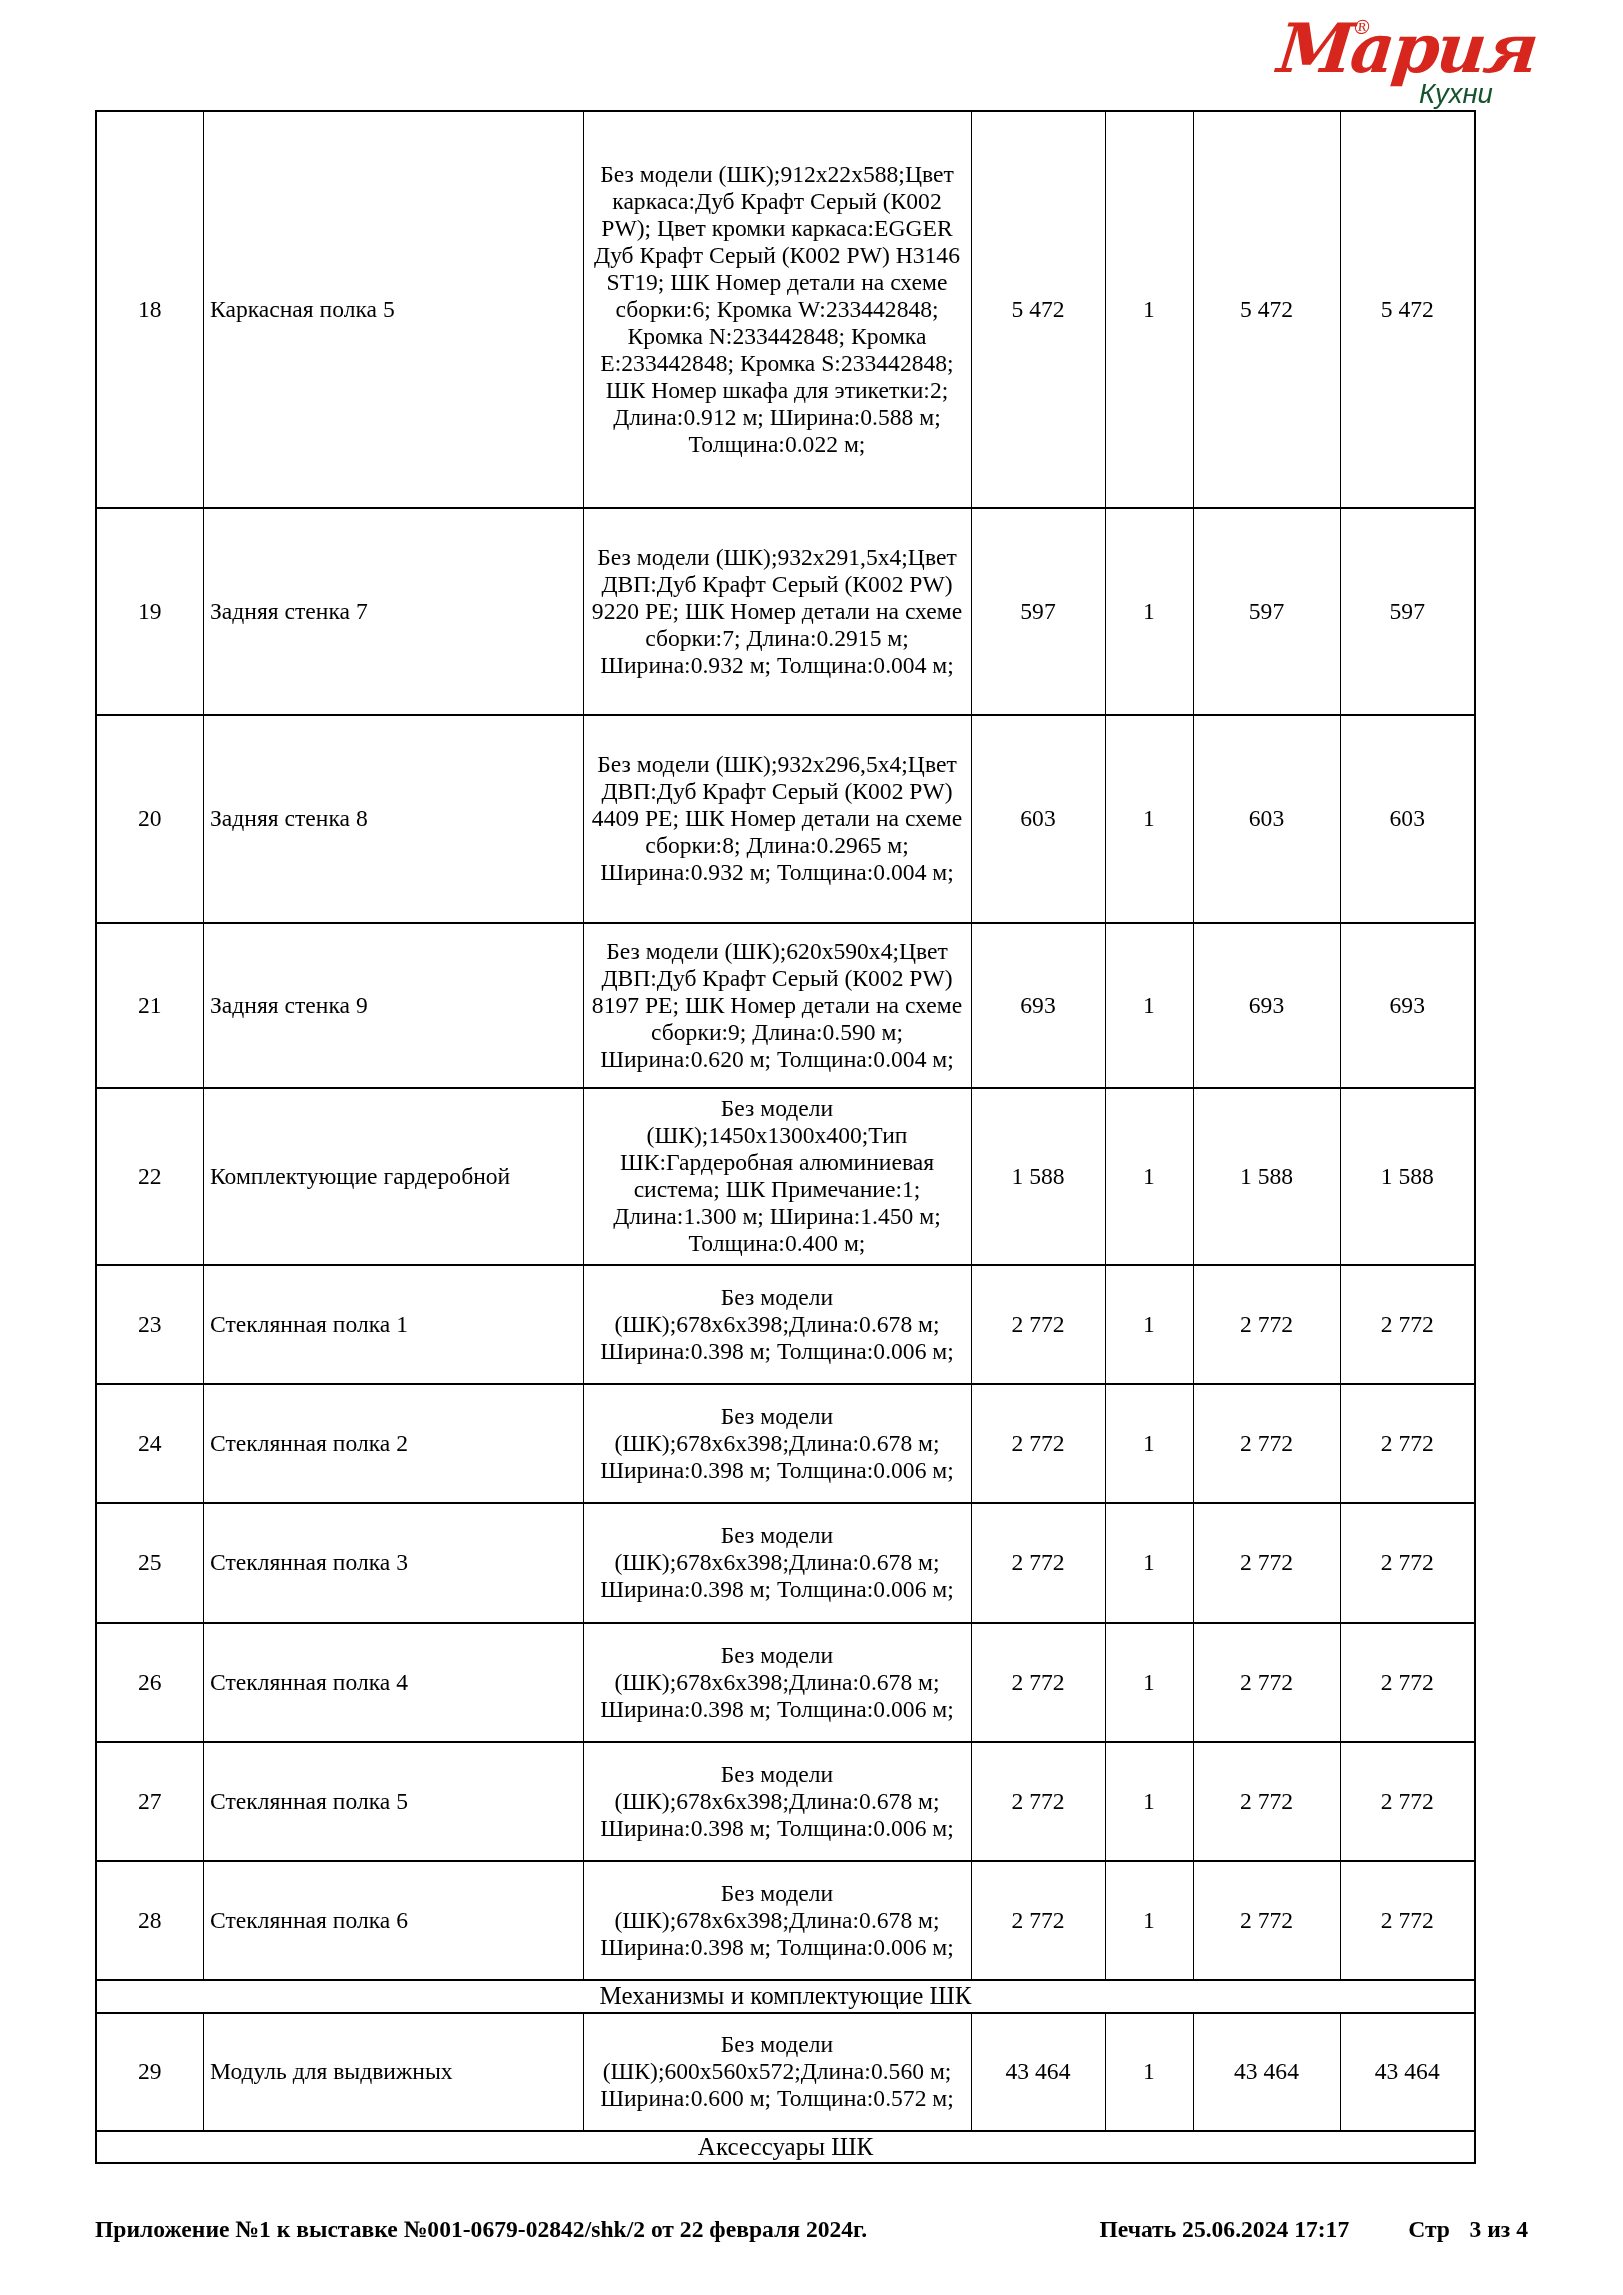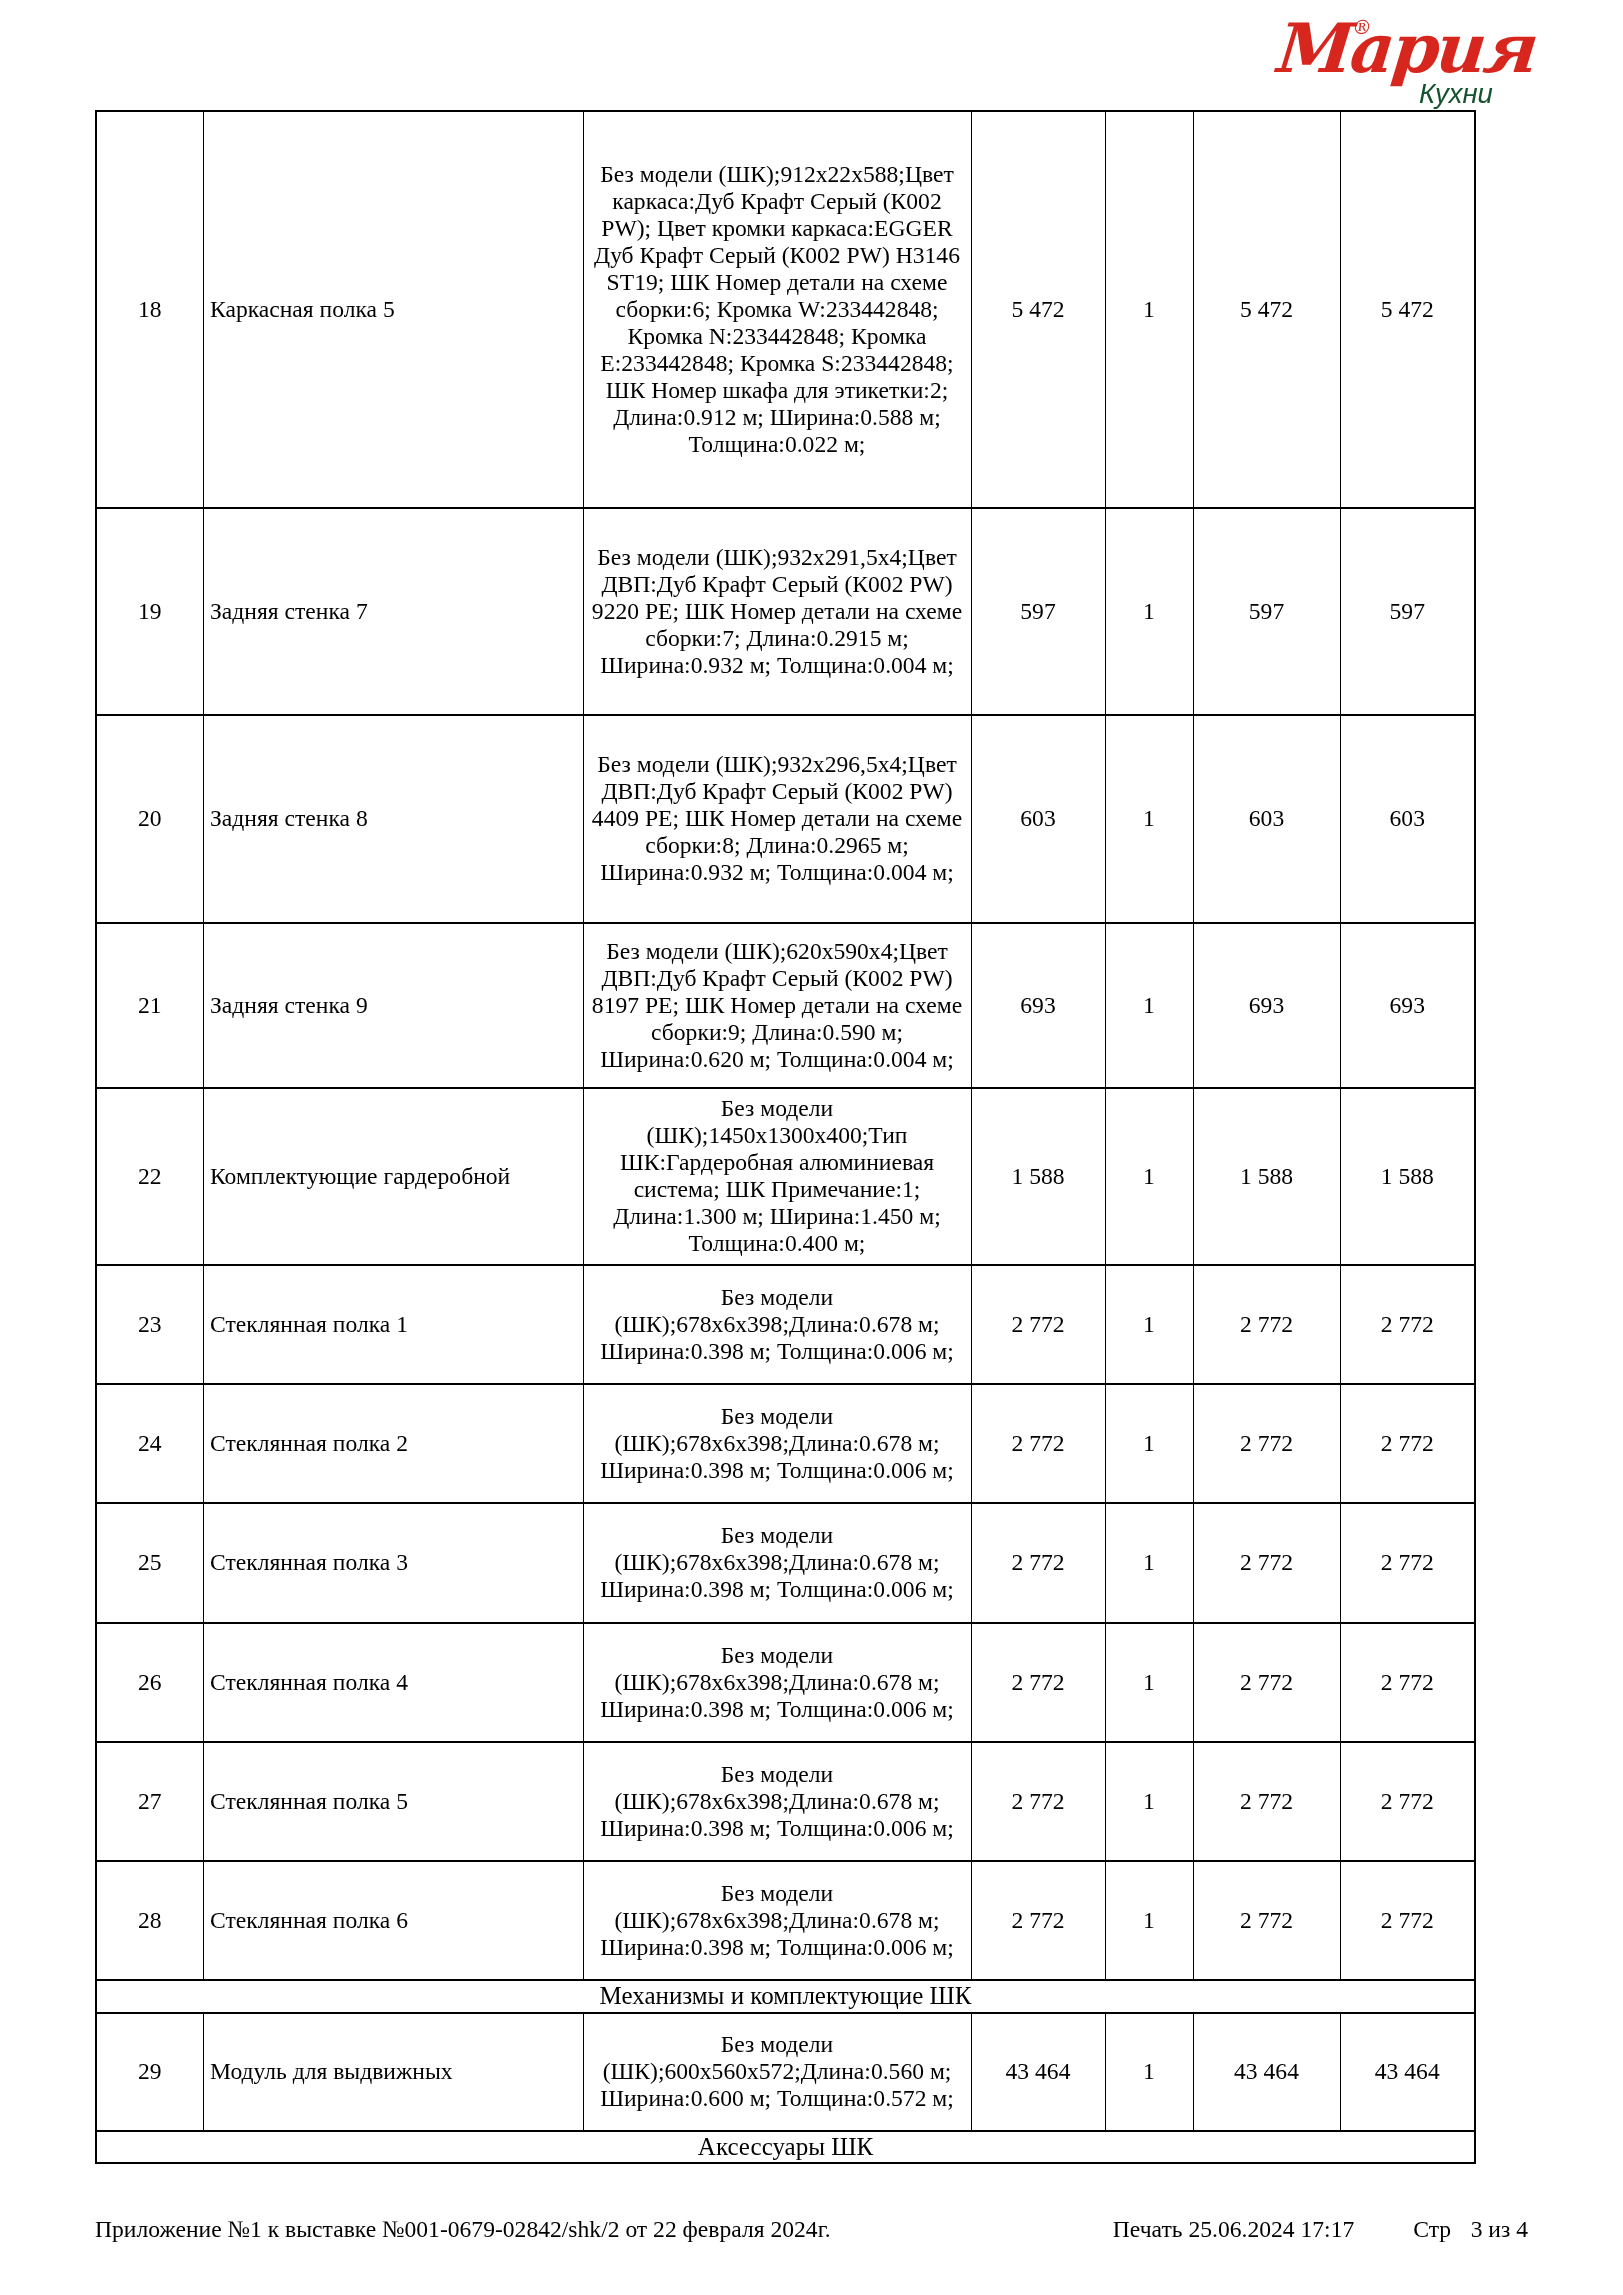--- a/index.html
+++ b/index.html
@@ -73,21 +73,21 @@
   tr.row-21 td{height:158px;}
   tr.row-22 td{height:170px;margin-top:24px;}
   tr.row-23 td,tr.row-24 td,tr.row-25 td,
   tr.row-26 td,tr.row-27 td,tr.row-28 td{height:112px;}
   tr.row-29 td{height:111px;}
   
   .footer{
     position:absolute;
     left:95px;top:2216px;width:1433px;
     display:flex;align-items:baseline;
-    font-weight:normal;font-size:23.6px;
+    font-weight:bold;font-size:23.6px;
     white-space:nowrap;
   }
   .footer .appendix{flex:1 1 auto;}
   .footer .print{margin-right:59px;}
   .footer .page-group .gap{display:inline-block;width:19.6px;}
 </style>
 </head>
 <body>
 
 <div class="page">

